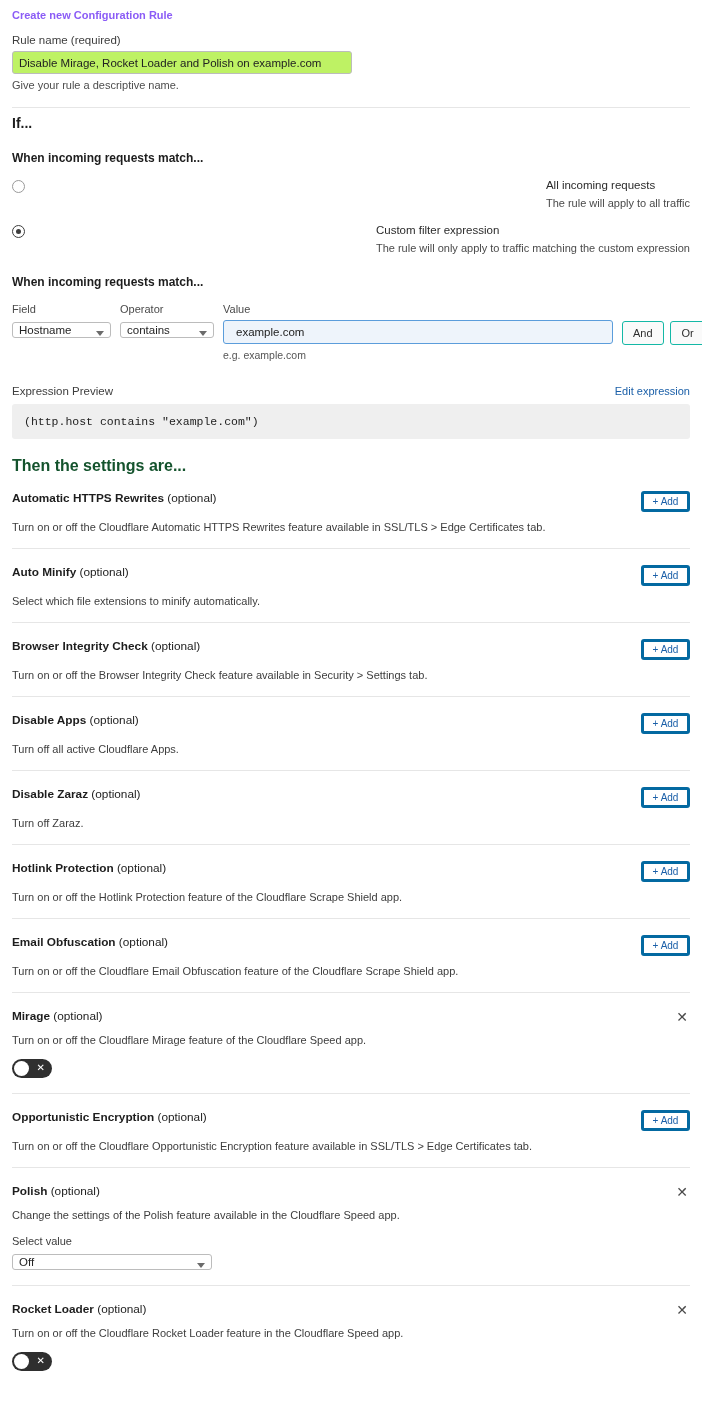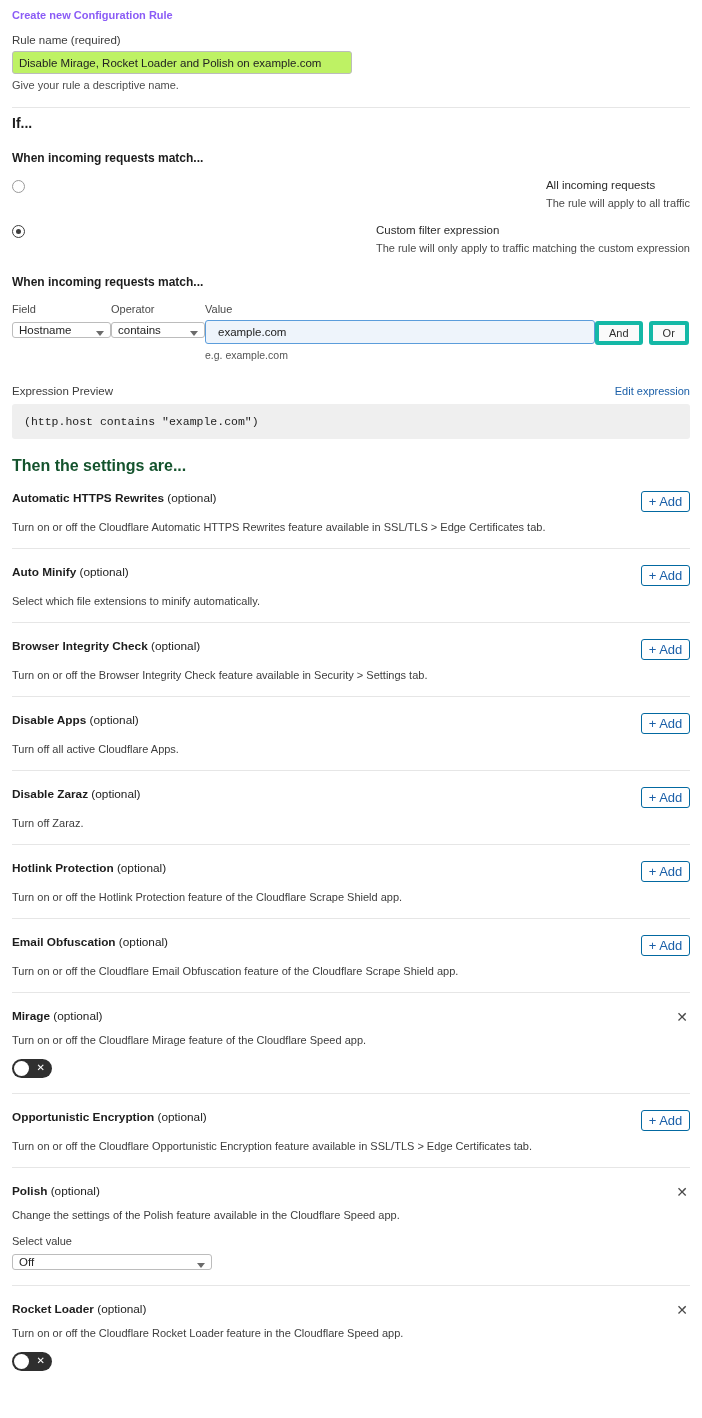--- a/index.html
+++ b/index.html
@@ -90,20 +90,21 @@
     background: #3d3d3d;
   }
   .radio-texts { line-height: 1.3; }
   .radio-title { font-size: 11.5px; color: #2b2b2b; }
   .radio-desc { font-size: 11px; color: #4a4a4a; margin-top: 3px; }
 
   .filter-row {
     display: flex;
     align-items: flex-start;
     margin-top: 14px;
+    gap: 9px;
   }
   .col-label {
     font-size: 11px;
     color: #4a4a4a;
     margin-bottom: 5px;
   }
   .select-wrap { position: relative; }
   select.sel {
     -webkit-appearance: none;
     appearance: none;
@@ -141,21 +142,21 @@
     outline: none;
   }
   .value-hint { font-size: 10.5px; color: #555; margin-top: 5px; }
   .andor-btn {
     height: 24px;
     min-width: 36px;
     padding: 0 10px;
     font-size: 11px;
     color: #2e2e2e;
     background: #fafafa;
-    border: 4px solid #14b8a6;
+    border: 1px solid #14b8a6;
     border-radius: 3px;
     cursor: pointer;
   }
 
   .preview-head {
     display: flex;
     justify-content: space-between;
     align-items: flex-end;
     margin-top: 24px;
   }
@@ -199,24 +200,24 @@
   .setting-name b { font-weight: bold; }
   .setting-name span.opt { font-weight: normal; color: #222; }
   .setting-desc {
     font-size: 11px;
     color: #3d3d3d;
     margin-top: 9px;
   }
   .add-btn {
     min-width: 49px;
     height: 21px;
-    font-size: 13px;
+    font-size: 10px;
     color: #1a5fa8;
     background: #fff;
-    border: 1px solid #0369a1;
+    border: 3px solid #0369a1;
     border-radius: 3px;
     cursor: pointer;
     line-height: 1;
   }
   .x-btn {
     width: 16px; height: 16px;
     border: 0; background: transparent;
     cursor: pointer;
     color: #4a4a4a;
     font-size: 14px;

